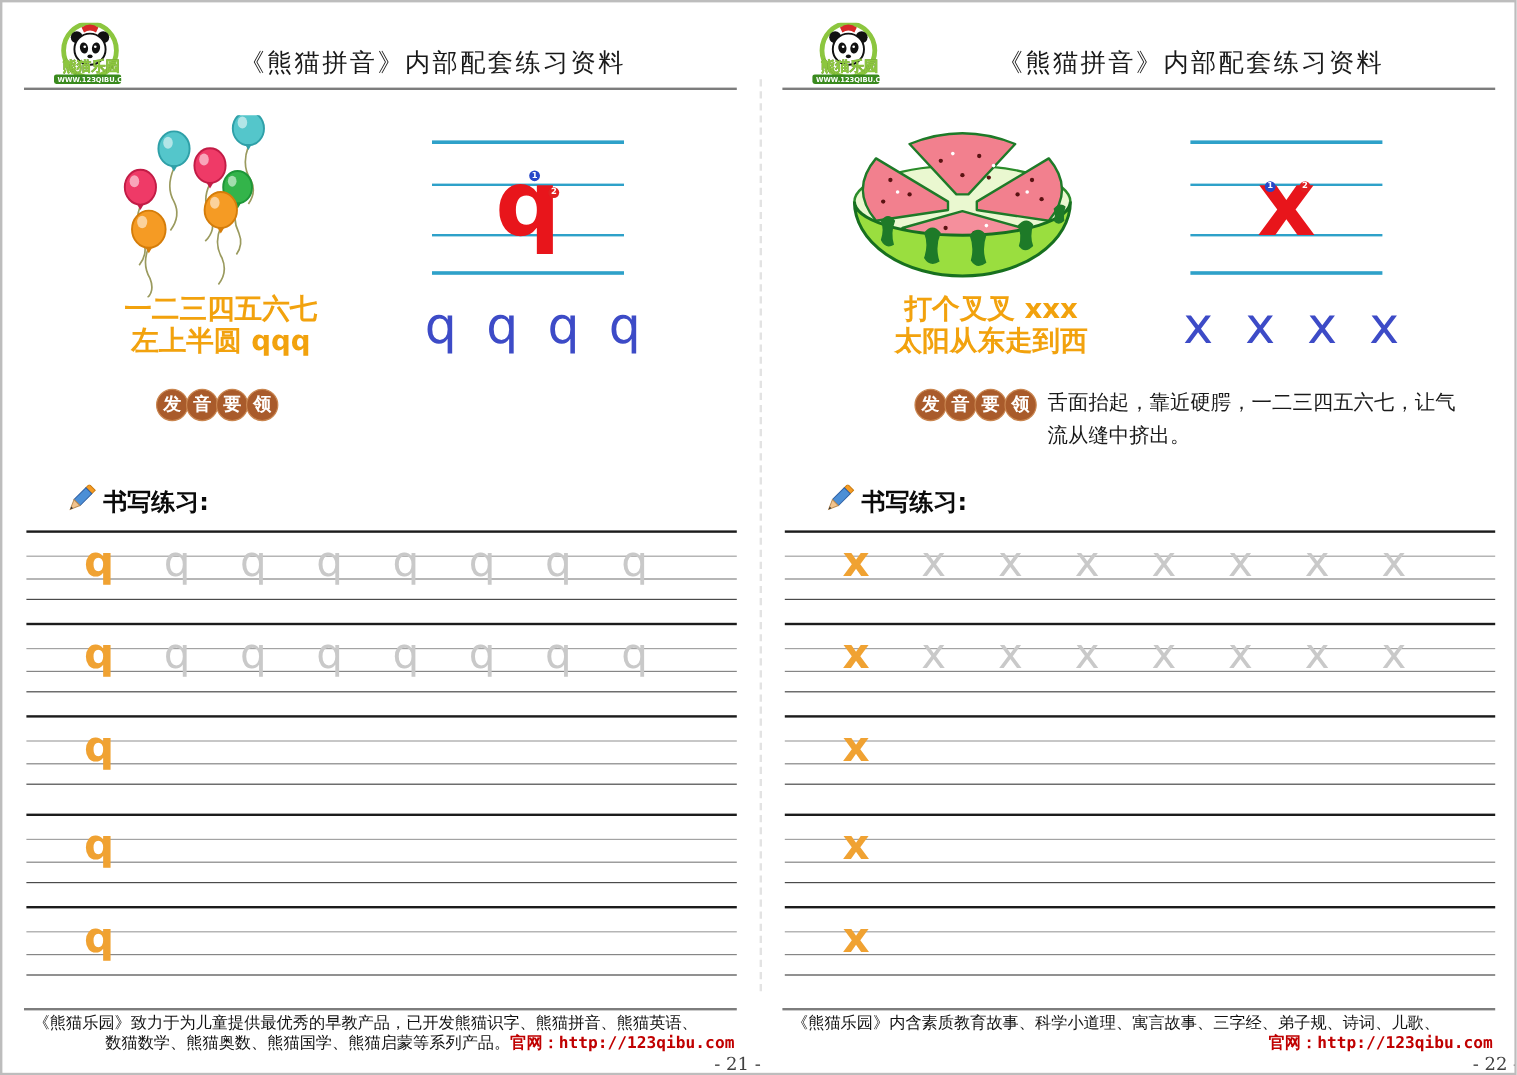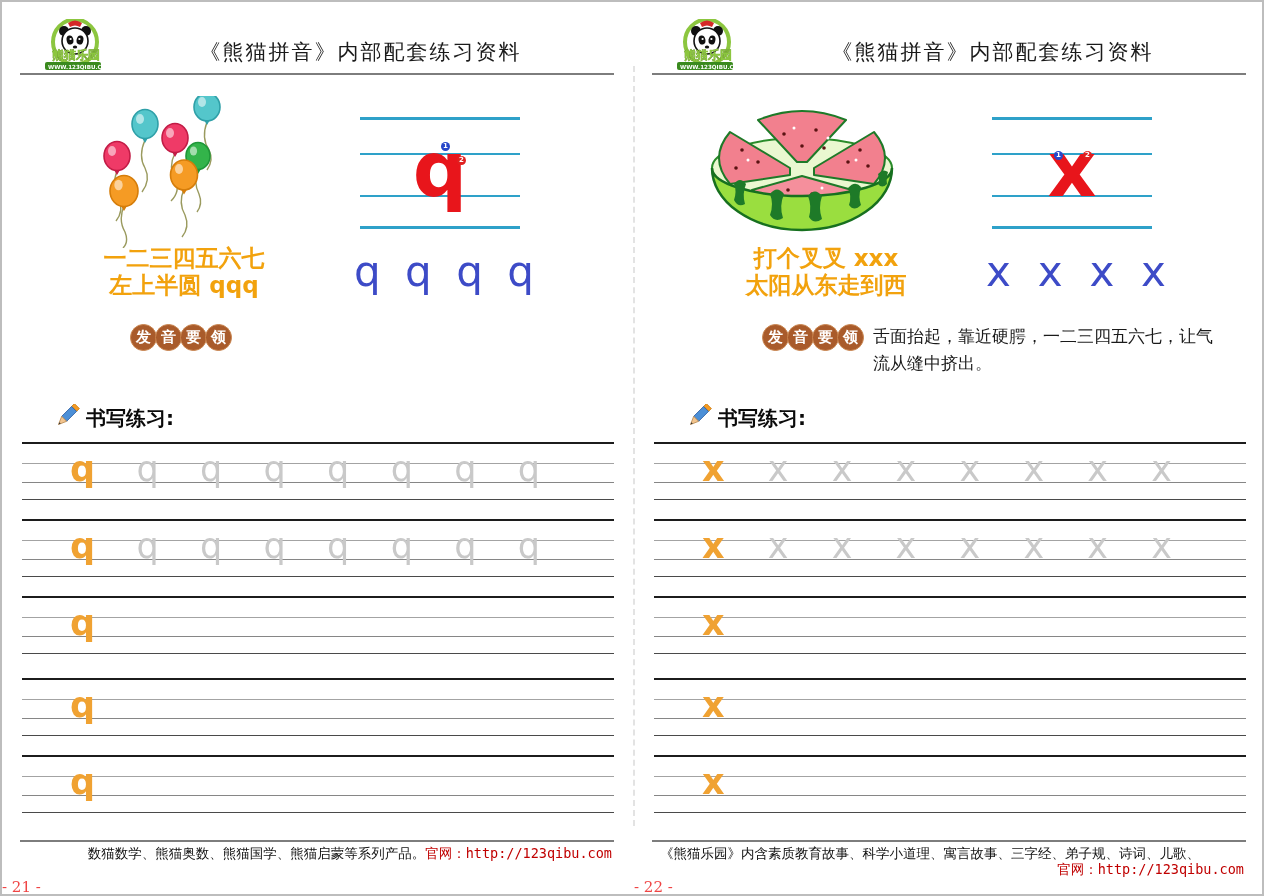--- a/index.html
+++ b/index.html
@@ -69,23 +69,23 @@
   .letters{position:absolute;left:48px;right:74px;top:10px;display:flex;
     justify-content:space-between;font-size:35px;line-height:35px;font-weight:bold;}
   .guide{color:#F0A232;}
   .trace{color:#c9c9c9;font-weight:normal;}
 
   
   .f-rule{position:absolute;left:18px;right:20px;top:826px;height:2px;background:#7d7d7d;}
   .footer{position:absolute;left:26px;right:22px;top:831px;
     font-family:"DejaVu Serif",serif;font-size:13.5px;line-height:16px;color:#111;}
   .f2{display:flex;justify-content:flex-end;}
-  .site{color:#C00000;font-family:"DejaVu Sans Mono",monospace;font-weight:normal;}
-  .pagenum{position:absolute;left:0;right:0;top:864px;text-align:left;
-    font-family:"DejaVu Serif",serif;font-size:15px;color:#ef4444;}
+  .site{color:#C00000;font-family:"DejaVu Sans Mono",monospace;font-weight:bold;}
+  .pagenum{position:absolute;left:0;right:0;top:864px;text-align:right;
+    font-family:"DejaVu Serif",serif;font-size:15px;color:#404040;}
 </style>
 </head>
 <body>
 
 <div class="canvas">
 
   <div class="page page-left">
 
     <svg class="logo" viewBox="0 0 70 54">
       <ellipse cx="37" cy="23" rx="22" ry="22.5" fill="#fff" stroke="#8CC63F" stroke-width="4"></ellipse>
@@ -254,20 +254,21 @@
           <div class="pline pl3" style="top: 40px;"></div>
           <div class="pline pl4" style="top: 57px;"></div>
           <div class="letters">
             <span class="guide">q</span>
           </div>
         </div>
       </div>
 
     <div class="f-rule"></div>
     <div class="footer">
+      <div class="f1">《熊猫乐园》致力于为儿童提供最优秀的早教产品，已开发熊猫识字、熊猫拼音、熊猫英语、</div>
       <div class="f2">
         <span>数猫数学、熊猫奥数、熊猫国学、熊猫启蒙等系列产品。</span>
         <span class="site">官网：http://123qibu.com</span>
       </div>
     </div>
     <div class="pagenum">- 21 -</div>
   </div>
 
   <div class="page page-right">
 

